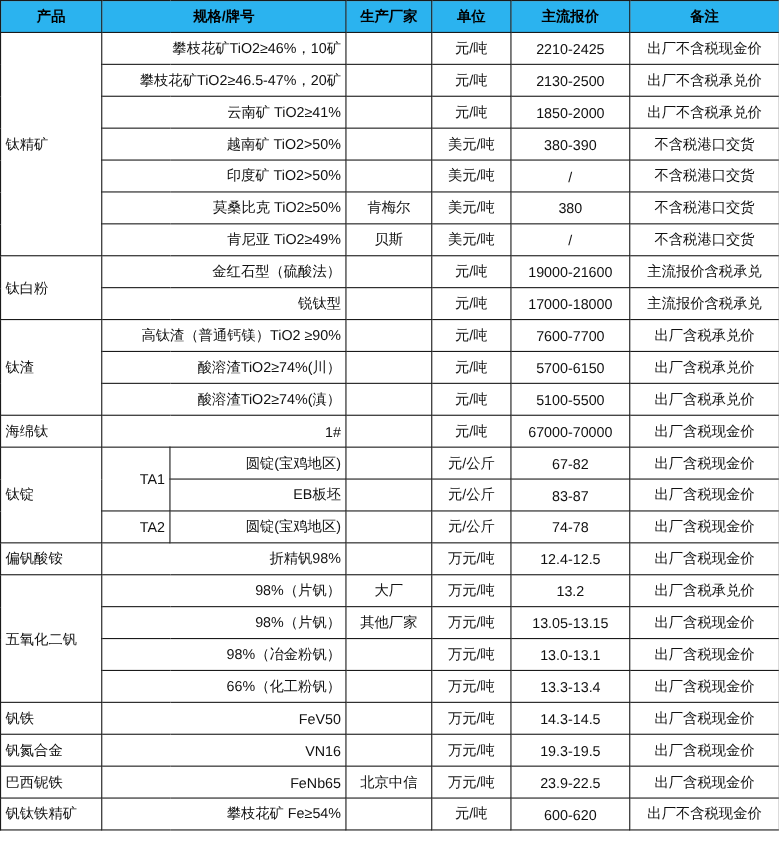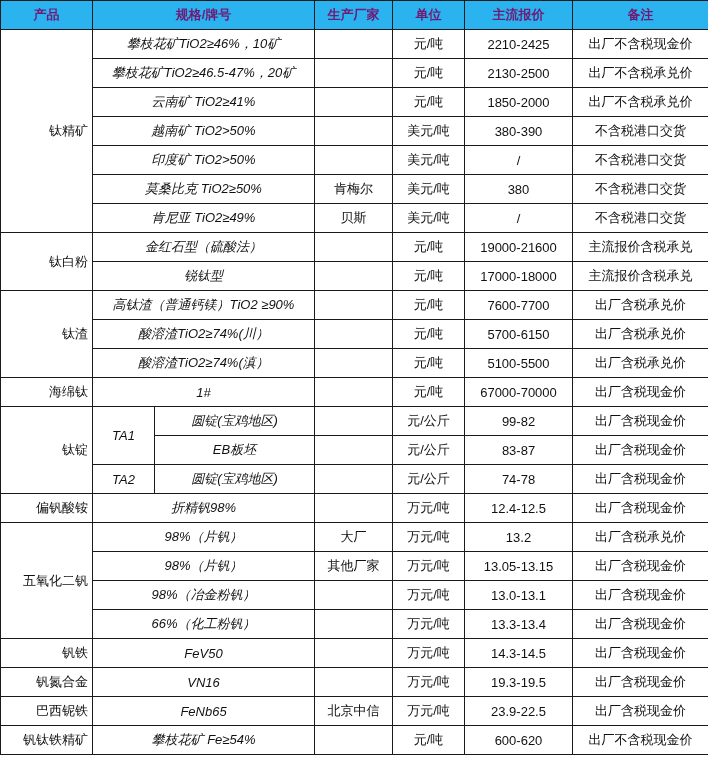--- a/index.html
+++ b/index.html
@@ -22,30 +22,30 @@
   table.price-table th,
   table.price-table td {
     border: 1px solid #1a1a1a;
     font-size: 13px;
     padding: 2px 4px;
     height: 29px;
     box-sizing: border-box;
   }
   thead th {
     background: #2bb3ef;
-    color: #701a75;
+    color: #000000;
     font-weight: bold;
     text-align: center;
     font-size: 14px;
     height: 32px;
   }
   td.c-center { text-align: center; }
-  td.c-left { text-align: center; padding-left: 6px; font-style: italic; }
+  td.c-left { text-align: right; padding-left: 6px; }
   td.cat {
-    text-align: right;
+    text-align: left;
     font-weight: normal;
   }
   .col-1 { width: 92px; }
   .col-2 { width: 62px; }
   .col-3 { width: 160px; }
   .col-4 { width: 78px; }
   .col-5 { width: 72px; }
   .col-6 { width: 108px; }
   .col-7 { width: 136px; }
   td.nowrap { white-space: nowrap; }
@@ -168,21 +168,21 @@
         <td class="c-center">元/吨</td>
         <td class="c-center">67000-70000</td>
         <td class="c-center">出厂含税现金价</td>
       </tr>
       <tr>
         <td class="cat" rowspan="3">钛锭</td>
         <td class="c-left" rowspan="2">TA1</td>
         <td class="c-left">圆锭(宝鸡地区)</td>
         <td class="c-center"></td>
         <td class="c-center">元/公斤</td>
-        <td class="c-center">99-82</td>
+        <td class="c-center">67-82</td>
         <td class="c-center">出厂含税现金价</td>
       </tr>
       <tr>
         <td class="c-left">EB板坯</td>
         <td class="c-center"></td>
         <td class="c-center">元/公斤</td>
         <td class="c-center">83-87</td>
         <td class="c-center">出厂含税现金价</td>
       </tr>
       <tr>

